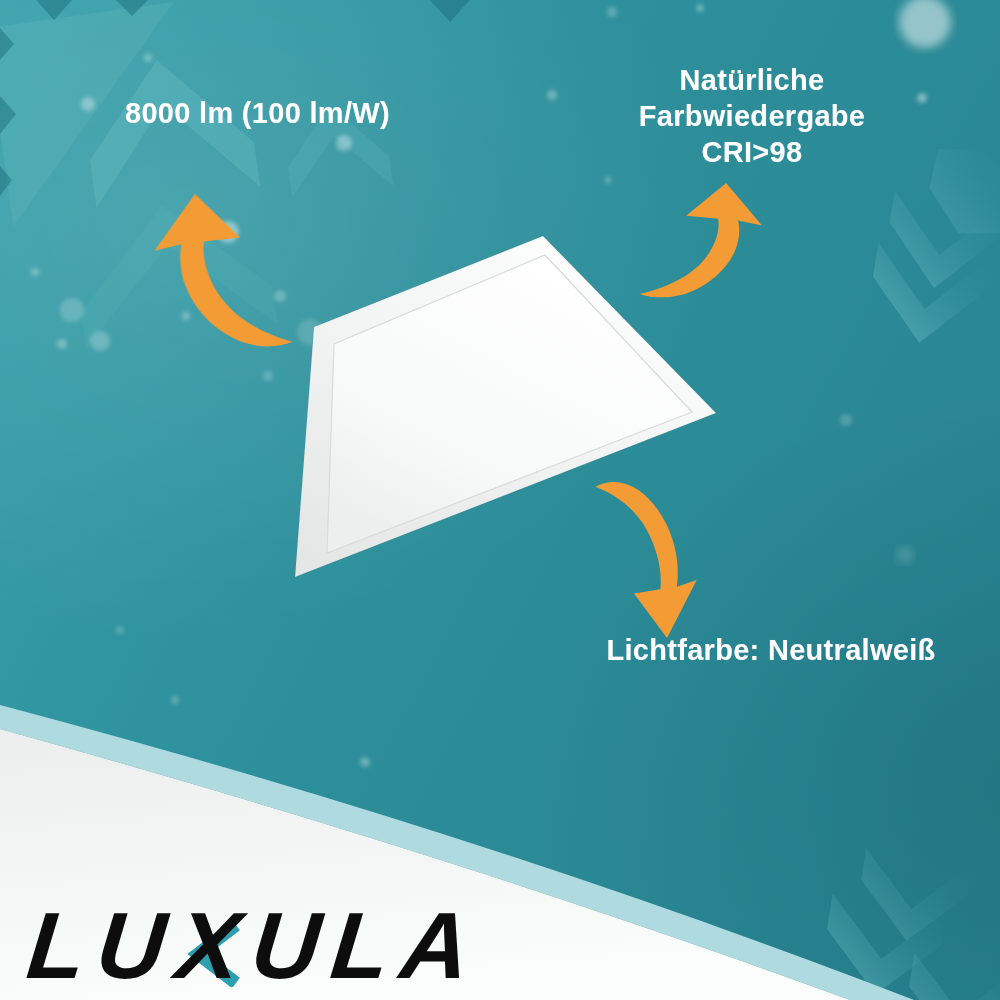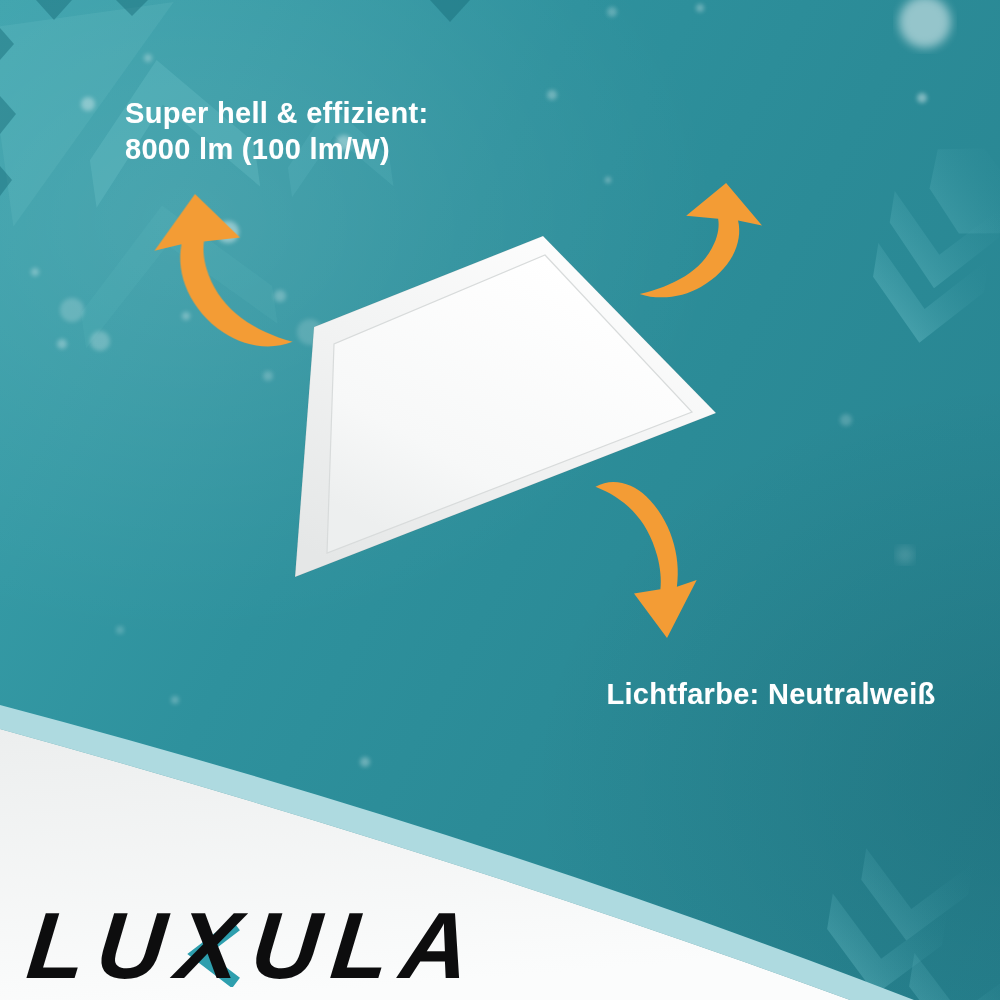--- a/index.html
+++ b/index.html
@@ -13,21 +13,21 @@
   }
   .stage svg.decor{position:absolute;left:0;top:0;z-index:1;}
   .feature{
     position:absolute;z-index:2;color:#FFFFFF;font-weight:700;
     font-size:29px;line-height:36px;letter-spacing:.3px;
     text-shadow:0 0 1px rgba(255,255,255,.25);
   }
   .feature span{display:block;}
   #feature-brightness{left:125px;top:95px;text-align:left;}
   #feature-cri{left:602px;top:62px;width:300px;text-align:center;}
-  #feature-lightcolor{left:571px;top:676px;width:400px;text-align:center;}
+  #feature-lightcolor{left:571px;top:632px;width:400px;text-align:center;}
   #logo-chevron{position:absolute;left:186px;top:921px;z-index:2;}
   #logo{
     position:absolute;left:28px;top:899px;z-index:3;
     font-style:italic;font-weight:700;font-size:94px;line-height:1;
     letter-spacing:12px;color:#0D0D0E;transform:skewX(-6deg);
     white-space:nowrap;
   }
 </style>
 </head>
 <body>
@@ -131,24 +131,28 @@
       <path fill="#F39C35" d="M30 3 L3 46 L21 41 C17 64 27 91 49 108 C62 118 80 122 95 115 C70 107 48 92 39 64 C36 55 35 46 36 39 L60 36 Z"></path>
     </g>
 
     <g>
       <path d="M0,705 Q480,832 914,1000 L850,1000 Q452,854 0,729 Z" fill="#AEDAE0"></path>
       <path d="M0,729 Q452,854 850,1000 L0,1000 Z" fill="url(#bandG)"></path>
     </g>
   </svg>
 
   <div class="feature" id="feature-brightness">
-    <span>Super hell &amp; effizient:</span>
     <span>8000 lm (100 lm/W)</span>
   </div>
 
+  <div class="feature" id="feature-cri">
+    <span>Natürliche</span>
+    <span>Farbwiedergabe</span>
+    <span>CRI&gt;98</span>
+  </div>
 
   <div class="feature" id="feature-lightcolor">
     <span>Lichtfarbe: Neutralweiß</span>
   </div>
 
   <svg id="logo-chevron" width="54" height="66" viewBox="0 0 54 66">
     <polyline points="50,4 12,33 50,62" fill="none" stroke="#2E9FAE" stroke-width="13" stroke-linejoin="miter"></polyline>
   </svg>
 
   <div id="logo">LUXULA</div>

